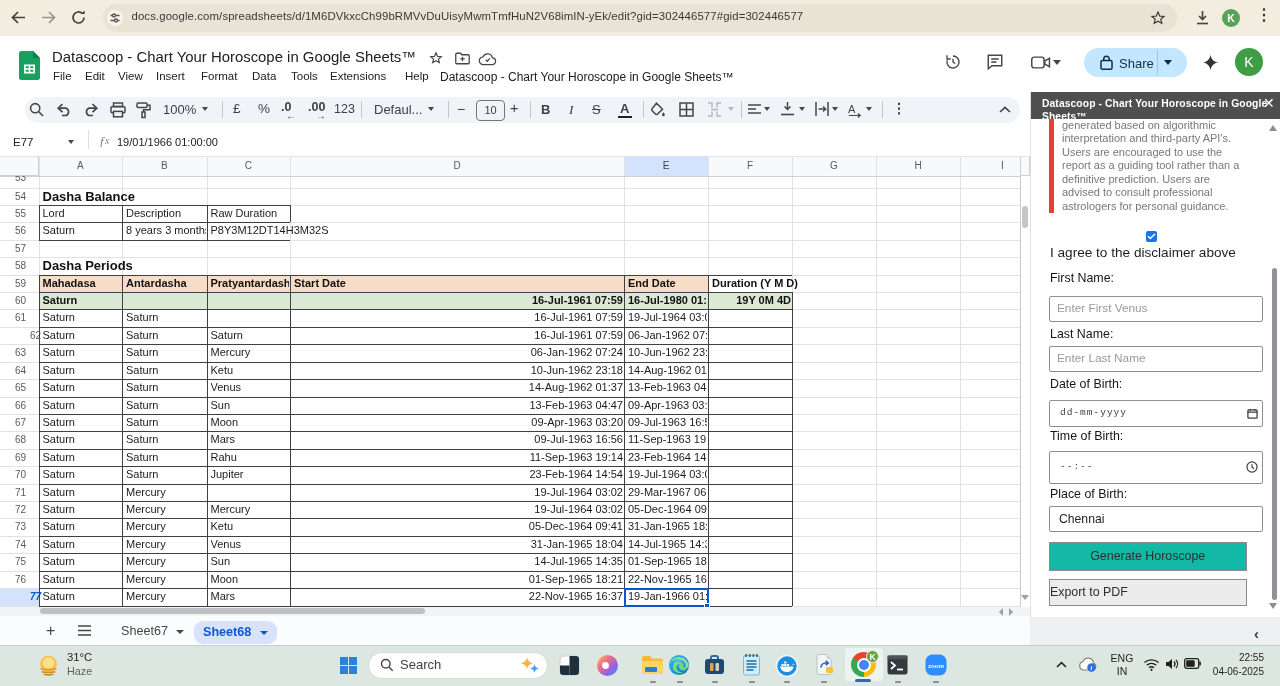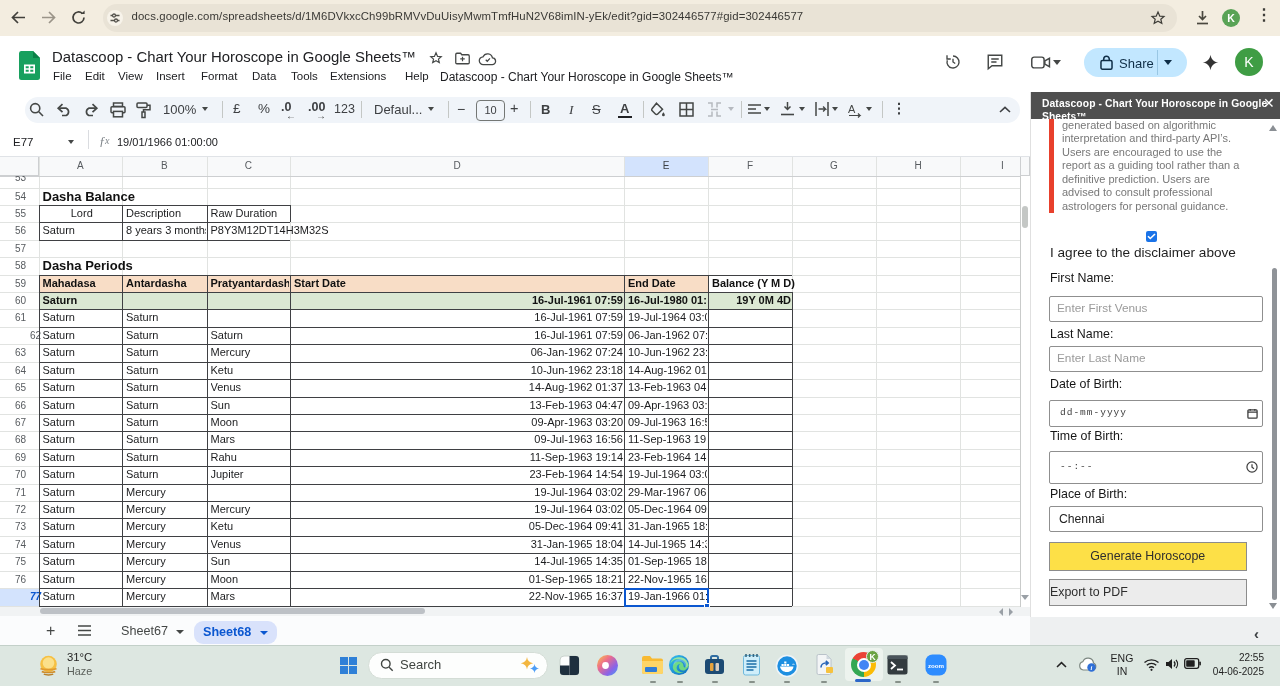--- a/index.html
+++ b/index.html
@@ -354,33 +354,33 @@
 <div style="left:38.5px;top:588.1600000000001px;width:753.5px;height:1px;background:#3f4043"></div>
 <div style="left:38.5px;top:605.58px;width:753.5px;height:1px;background:#3f4043"></div>
 <div style="left:38.5px;top:274.6px;width:1px;height:330.98px;background:#3f4043"></div>
 <div style="left:122px;top:274.6px;width:1px;height:330.98px;background:#3f4043"></div>
 <div style="left:206.5px;top:274.6px;width:1px;height:330.98px;background:#3f4043"></div>
 <div style="left:290px;top:274.6px;width:1px;height:330.98px;background:#3f4043"></div>
 <div style="left:624px;top:274.6px;width:1px;height:330.98px;background:#3f4043"></div>
 <div style="left:708px;top:274.6px;width:1px;height:330.98px;background:#3f4043"></div>
 <div style="left:792px;top:292.02px;width:1px;height:313.56000000000006px;background:#3f4043"></div>
 <div class="t" style="left:42.5px;top:187.5px;width:356.5px;height:17.42px;line-height:17.42px;text-align:left;font-size:11px;color:#1b1c1e"><span style="font-size:13px;font-weight:700;color:#111">Dasha Balance</span></div>
-<div class="t" style="left:42.5px;top:204.92000000000002px;width:78.5px;height:17.42px;line-height:17.42px;overflow:hidden;text-align:center;font-size:11px;color:#1b1c1e">Lord</div>
+<div class="t" style="left:42.5px;top:204.92000000000002px;width:78.5px;height:17.42px;line-height:17.42px;overflow:hidden;text-align:left;font-size:11px;color:#1b1c1e">Lord</div>
 <div class="t" style="left:126px;top:204.92000000000002px;width:79.5px;height:17.42px;line-height:17.42px;overflow:hidden;text-align:left;font-size:11px;color:#1b1c1e">Description</div>
 <div class="t" style="left:210.5px;top:204.92000000000002px;width:78.5px;height:17.42px;line-height:17.42px;overflow:hidden;text-align:left;font-size:11px;color:#1b1c1e">Raw Duration</div>
 <div class="t" style="left:42.5px;top:222.34px;width:78.5px;height:17.42px;line-height:17.42px;overflow:hidden;text-align:left;font-size:11px;color:#1b1c1e">Saturn</div>
 <div class="t" style="left:126px;top:222.34px;width:79.5px;height:17.42px;line-height:17.42px;overflow:hidden;text-align:left;font-size:11px;color:#1b1c1e">8 years 3 months</div>
 <div class="t" style="left:210.5px;top:222.34px;width:248.5px;height:17.42px;line-height:17.42px;text-align:left;font-size:11px;color:#1b1c1e">P8Y3M12DT14H3M32S</div>
 <div class="t" style="left:42.5px;top:257.18px;width:356.5px;height:17.42px;line-height:17.42px;text-align:left;font-size:11px;color:#1b1c1e"><span style="font-size:13px;font-weight:700;color:#111">Dasha Periods</span></div>
 <div class="t" style="left:42.5px;top:274.6px;width:78.5px;height:17.42px;line-height:17.42px;overflow:hidden;text-align:left;font-size:11px;color:#111;font-weight:700">Mahadasa</div>
 <div class="t" style="left:126px;top:274.6px;width:79.5px;height:17.42px;line-height:17.42px;overflow:hidden;text-align:left;font-size:11px;color:#111;font-weight:700">Antardasha</div>
 <div class="t" style="left:210.5px;top:274.6px;width:78.5px;height:17.42px;line-height:17.42px;overflow:hidden;text-align:left;font-size:11px;color:#111;font-weight:700">Pratyantardasha</div>
 <div class="t" style="left:294px;top:274.6px;width:329px;height:17.42px;line-height:17.42px;overflow:hidden;text-align:left;font-size:11px;color:#111;font-weight:700">Start Date</div>
 <div class="t" style="left:628px;top:274.6px;width:79px;height:17.42px;line-height:17.42px;overflow:hidden;text-align:left;font-size:11px;color:#111;font-weight:700">End Date</div>
-<div class="t" style="left:712px;top:274.6px;width:167px;height:17.42px;line-height:17.42px;text-align:left;font-size:11px;color:#111;font-weight:700">Balance (Y M D)</div>
+<div class="t" style="left:712px;top:274.6px;width:167px;height:17.42px;line-height:17.42px;text-align:left;font-size:11px;color:#111;font-weight:700">Duration (Y M D)</div>
 <div class="t" style="left:42.5px;top:292.02px;width:78.5px;height:17.42px;line-height:17.42px;overflow:hidden;text-align:left;font-size:11px;color:#111;font-weight:700">Saturn</div>
 <div class="t" style="left:294px;top:292.02px;width:329px;height:17.42px;line-height:17.42px;overflow:hidden;text-align:right;font-size:11px;color:#111;font-weight:700">16-Jul-1961 07:59</div>
 <div class="t" style="left:628px;top:292.02px;width:79px;height:17.42px;line-height:17.42px;overflow:hidden;text-align:left;font-size:11px;color:#111;font-weight:700">16-Jul-1980 01:18</div>
 <div class="t" style="left:712px;top:292.02px;width:79px;height:17.42px;line-height:17.42px;overflow:hidden;text-align:right;font-size:11px;color:#111;font-weight:700">19Y 0M 4D</div>
 <div class="t" style="left:42.5px;top:309.44px;width:78.5px;height:17.42px;line-height:17.42px;overflow:hidden;text-align:left;font-size:11px;color:#1b1c1e">Saturn</div>
 <div class="t" style="left:126px;top:309.44px;width:79.5px;height:17.42px;line-height:17.42px;overflow:hidden;text-align:left;font-size:11px;color:#1b1c1e">Saturn</div>
 <div class="t" style="left:294px;top:309.44px;width:329px;height:17.42px;line-height:17.42px;overflow:hidden;text-align:right;font-size:11px;color:#1b1c1e">16-Jul-1961 07:59</div>
 <div class="t" style="left:628px;top:309.44px;width:79px;height:17.42px;line-height:17.42px;overflow:hidden;text-align:left;font-size:11px;color:#1b1c1e">19-Jul-1964 03:02</div>
 <div class="t" style="left:42.5px;top:326.86px;width:78.5px;height:17.42px;line-height:17.42px;overflow:hidden;text-align:left;font-size:11px;color:#1b1c1e">Saturn</div>
 <div class="t" style="left:126px;top:326.86px;width:79.5px;height:17.42px;line-height:17.42px;overflow:hidden;text-align:left;font-size:11px;color:#1b1c1e">Saturn</div>
@@ -514,21 +514,21 @@
 <div style="left:1050px;top:429px;font-size:12.4px;color:#161616">Time of Birth:</div>
 <div style="left:1049px;top:450.5px;width:214px;height:33.5px;background:#fff;border:1px solid #8f8f8f;border-radius:2px"></div>
 <div style="left:1060px;top:460.5px;font-family:Liberation Mono,monospace;font-size:9.5px;color:#3c3c3c;letter-spacing:1px">--:--</div>
 <svg style="left:1246px;top:461px" width="12" height="12" viewBox="0 0 13 13">
     <circle cx="6.5" cy="6.5" r="5.5" fill="none" stroke="#3c3c3c" stroke-width="1.3"></circle>
     <path d="M6.5 3.5v3.2l2.2 1.6" fill="none" stroke="#3c3c3c" stroke-width="1.3"></path>
   </svg>
 <div style="left:1050px;top:487px;font-size:12.4px;color:#161616">Place of Birth:</div>
 <div style="left:1049px;top:506px;width:214px;height:26px;background:#fff;border:1px solid #8f8f8f;border-radius:2px"></div>
 <div style="left:1059px;top:511.5px;font-size:12.2px;color:#222">Chennai</div>
-<div style="left:1049px;top:542px;width:197.5px;height:29px;background:#fde047;border:1px solid #8c8c8c;text-align:center;line-height:27px;font-size:12.4px;color:#2e2e2e">Generate Horoscope</div>
+<div style="left:1049px;top:542px;width:197.5px;height:29px;background:#14b8a6;border:1px solid #8c8c8c;text-align:center;line-height:27px;font-size:12.4px;color:#2e2e2e">Generate Horoscope</div>
 <div style="left:1049px;top:578.5px;width:197.5px;height:27px;background:#ececec;border:1px solid #8c8c8c;text-align:left;line-height:25px;font-size:12.4px;color:#2e2e2e">Export to PDF</div>
 <div style="left:0px;top:645px;width:1280px;height:41px;background:#dde7e1"></div>
 <div style="left:0px;top:645px;width:1280px;height:1px;background:#c3d0c9"></div>
 <svg style="left:37px;top:654px" width="23" height="23" viewBox="0 0 23 23">
     <circle cx="11.5" cy="10" r="8.3" fill="#f6c043"></circle>
     <circle cx="11.5" cy="9" r="5.8" fill="#fbe08a"></circle>
     <path d="M3.5 14.5c2.6 1.6 13.4 1.6 16 0" stroke="#e09a30" stroke-width="1.7" fill="none"></path>
     <path d="M4.8 17.5c2.3 1.3 11.1 1.3 13.4 0" stroke="#cf8d2b" stroke-width="1.6" fill="none"></path>
     <path d="M6.8 20.2c1.8.9 7.6.9 9.4 0" stroke="#b97f26" stroke-width="1.5" fill="none"></path>
   </svg>

